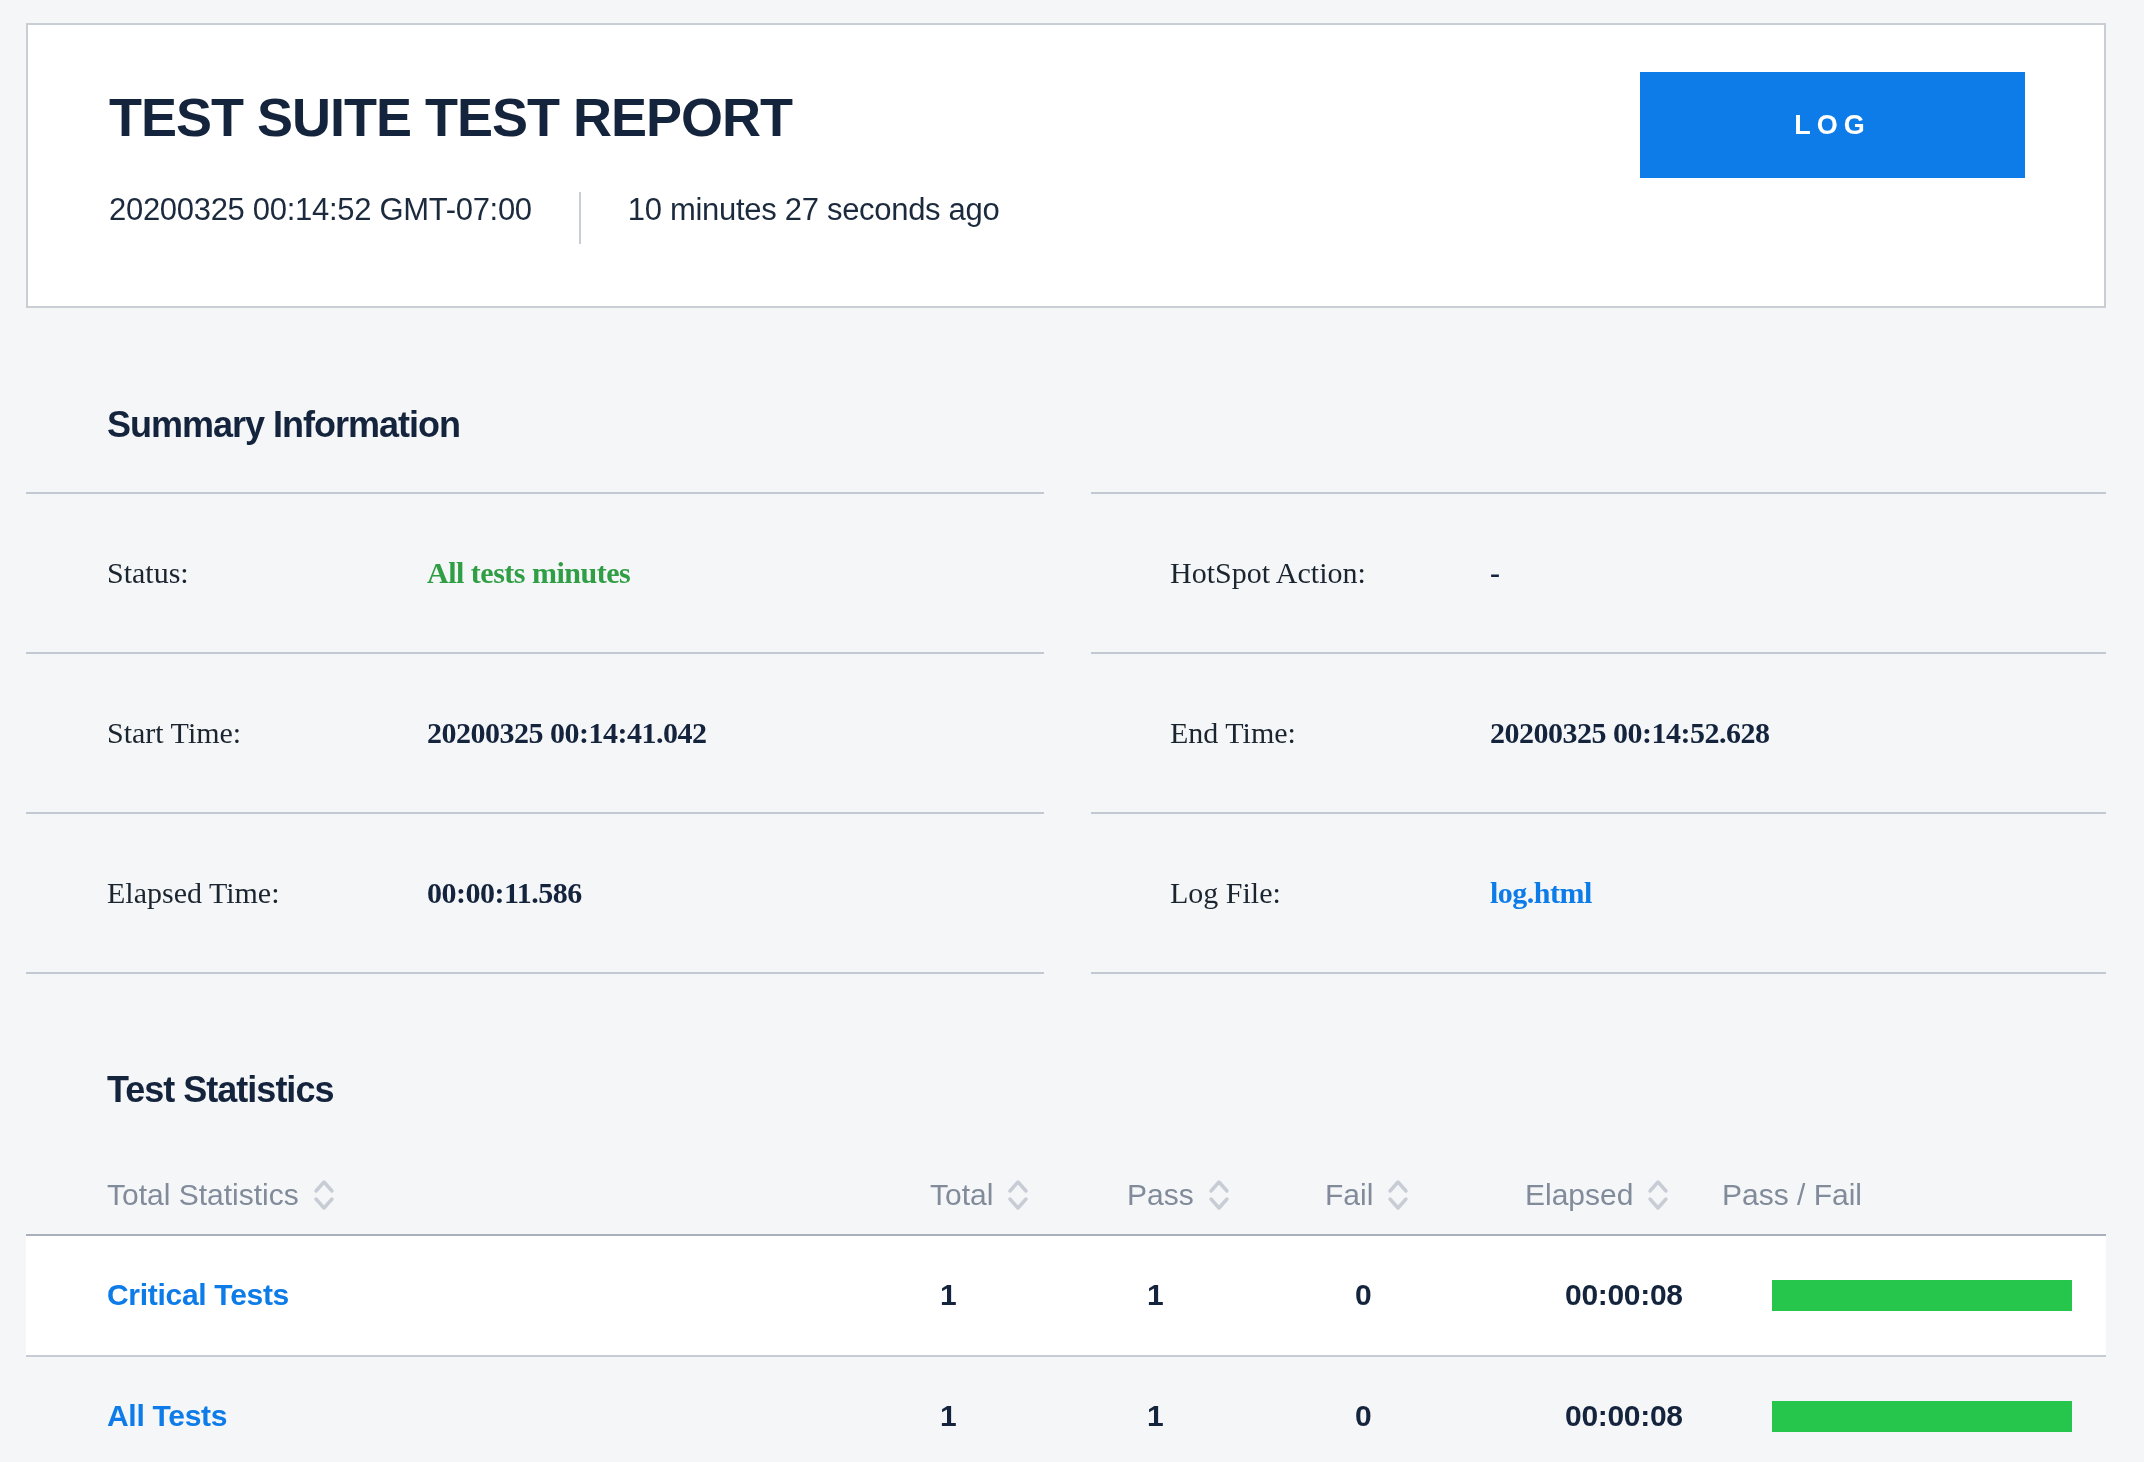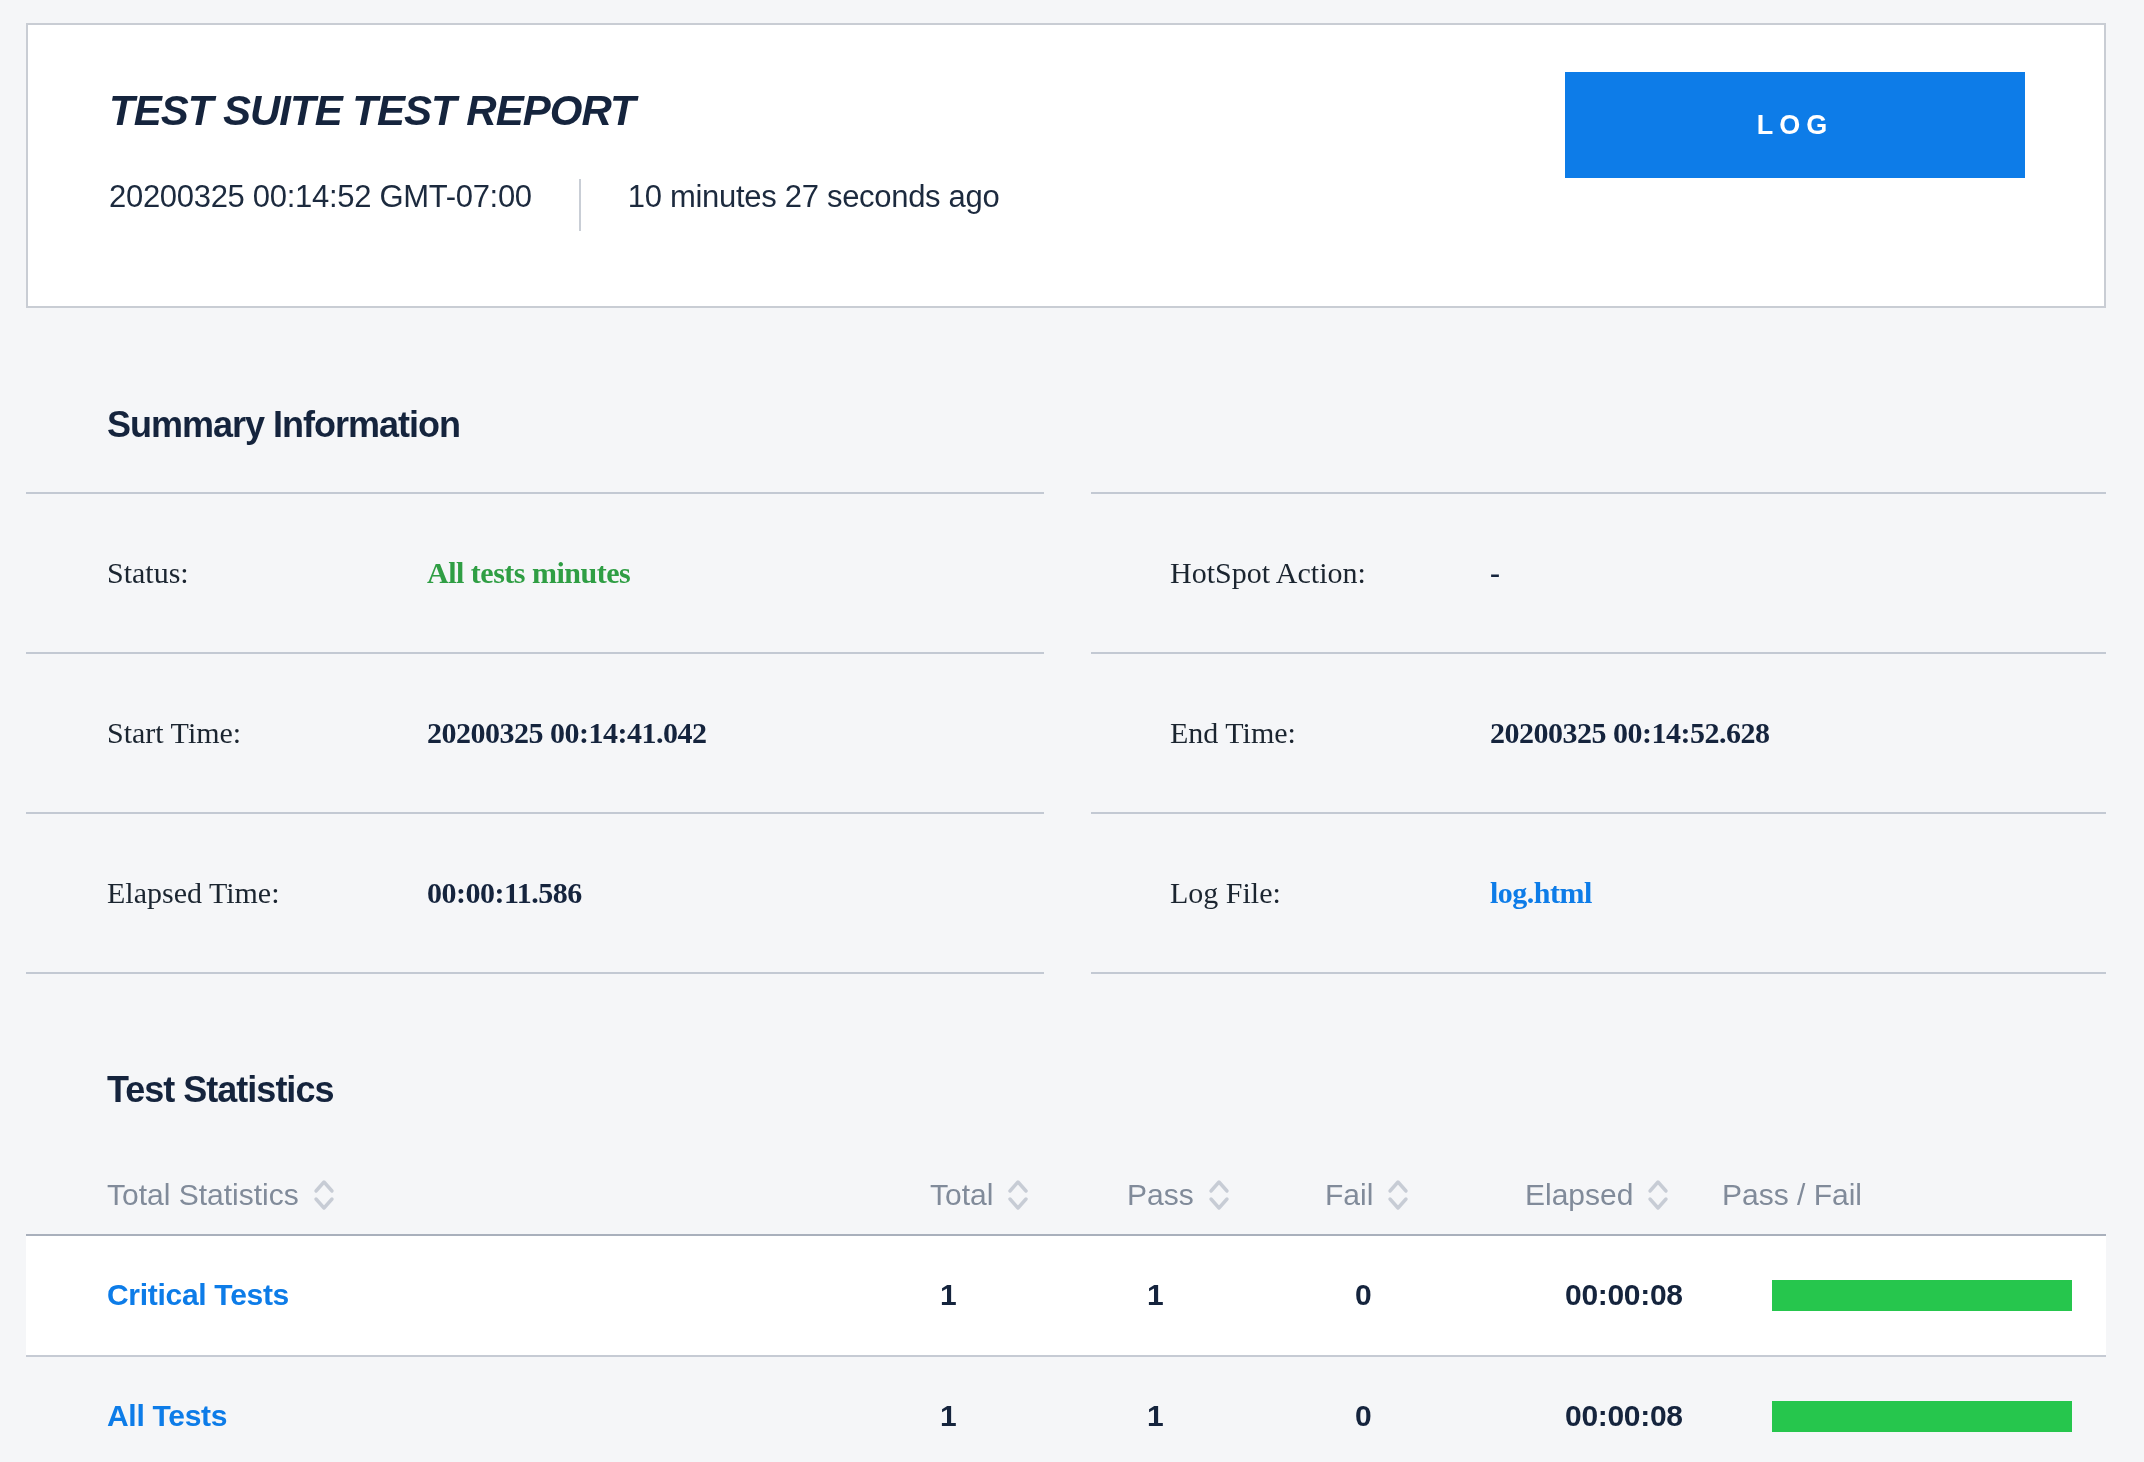--- a/index.html
+++ b/index.html
@@ -23,25 +23,25 @@
   }
   .container{margin-left:26px;width:2080px;position:relative}
 
   
   .card{
     margin-top:23px;height:285px;background:#ffffff;
     border:2px solid #c9cdd4;position:relative;
     padding:64px 80px 0 81px;
   }
   .report-title{
-    margin:0;font-size:42px;line-height:1.05;font-weight:700;
-    letter-spacing:-1px;color:var(--navy);font-style:italic;
+    margin:0;font-size:54px;line-height:1.05;font-weight:700;
+    letter-spacing:-1px;color:var(--navy);
   }
   .log-btn{
-    position:absolute;top:47px;right:79px;width:460px;height:106px;
+    position:absolute;top:47px;right:79px;width:385px;height:106px;
     background:var(--accent);color:#ffffff;border:none;border-radius:0;
     font-family:inherit;font-size:27px;font-weight:700;letter-spacing:6px;
     cursor:pointer;
   }
   .ts-row{margin-top:46px;display:flex;align-items:flex-start;font-size:31px;color:#1c2a3e;letter-spacing:-0.3px}
   .vdiv{width:2px;height:52px;background:#c9ced6;margin:0 47px;flex:0 0 auto}
 
   
   h2.section{
     margin:0 0 0 81px;font-size:36px;line-height:1.08;font-weight:700;

